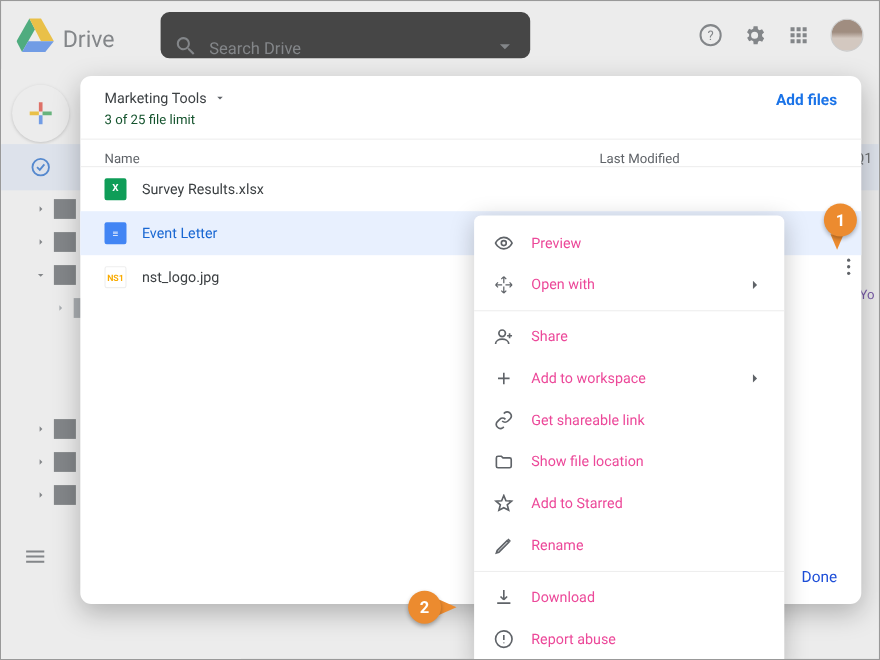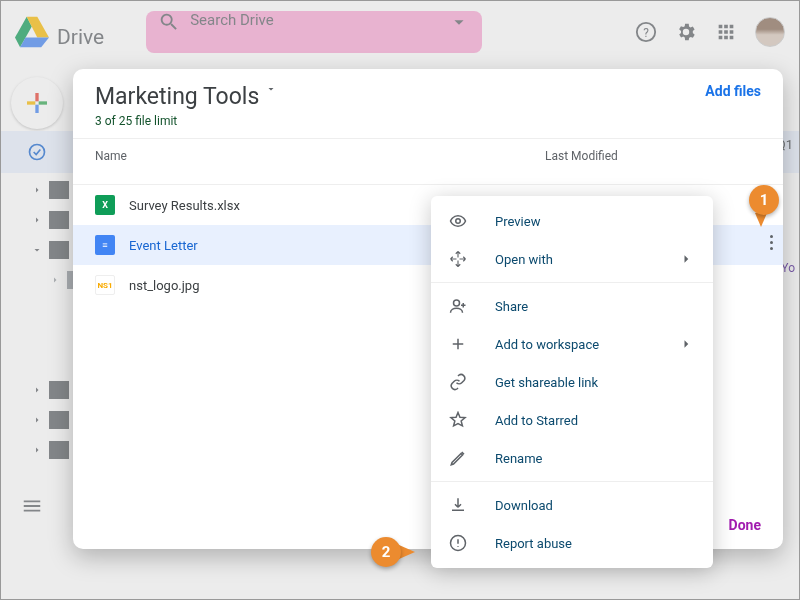--- a/index.html
+++ b/index.html
@@ -2,61 +2,61 @@
 <html><head>
 <meta charset="utf-8">
 <style>
 *{box-sizing:border-box;margin:0;padding:0;font-family:Roboto,Arial,sans-serif}
 body{width:800px;height:600px;overflow:hidden;position:relative;background:#fff;border:1px solid #999}
 .overlay{position:absolute;inset:0;background:rgba(200,200,200,.35);z-index:5;pointer-events:none}
 .hdr{height:62px;display:flex;align-items:center;padding:0 14px;gap:14px;position:relative;z-index:1}
 .drive-logo{display:flex;align-items:flex-end;gap:8px}
 .drive-logo svg{width:34px;height:34px}
 .drive-title{font-size:21px;color:#5f6368}
-.search{flex:0 0 336px;margin-left:28px;height:42px;background:#f9a8d4;border-radius:8px;display:flex;align-items:flex-start;padding:0 12px;gap:10px;color:#5f6368}
+.search{flex:0 0 336px;margin-left:28px;height:42px;background:#000000;border-radius:8px;display:flex;align-items:flex-end;padding:0 12px;gap:10px;color:#5f6368}
 .search svg{width:22px;height:22px}
 .search-text{font-size:15px;color:#5f6368;flex:1}
 .hdr-right{margin-left:auto;display:flex;align-items:center;gap:18px;color:#5f6368}
 .hdr-right svg{width:22px;height:22px}
 .avatar{width:30px;height:30px;border-radius:50%;background:linear-gradient(#8a6d5a 40%,#d9c8bc 60%);border:1px solid #ccc}
 .sidebar{position:absolute;left:0;top:62px;bottom:0;width:218px;background:#fff;z-index:1;padding:10px 0}
 .newbtn{margin:4px 0 14px 10px;width:52px;height:52px;border-radius:26px;box-shadow:0 1px 3px rgba(0,0,0,.25);display:flex;align-items:center;justify-content:center;background:#fff}
 .side-row{display:flex;align-items:center;gap:6px;padding:6px 12px;color:#5f6368;font-size:13px}
 .chev{width:12px;height:12px}
 .folder-ic{width:20px;height:18px;background:#5f6368}
 .folder-ic.light{background:#9aa0a6}
 .storage{position:absolute;bottom:10px;left:14px;font-size:12px;color:#5f6368}
 .storage-bar{width:160px;height:4px;background:#e0e0e0;border-radius:2px;margin-bottom:6px}
 .storage-bar>div{width:6%;height:100%;background:#1a73e8;border-radius:2px}
 .upgrade{color:#1a73e8;font-weight:500;font-size:12px;margin-top:4px}
 .menu-btn{position:absolute;left:20px;bottom:78px;z-index:2}
 .menu-btn svg{width:22px;height:22px;color:#5f6368}
 
 .modal{position:absolute;left:72px;top:68px;width:710px;height:480px;background:#fff;border-radius:10px;z-index:20;box-shadow:0 8px 24px rgba(0,0,0,.25)}
 .m-hdr{padding:14px 22px 10px 22px;display:flex;align-items:flex-start}
-.m-ttl{font-size:23px;color:#3c4043;display:flex;align-items:flex-start;gap:6px}
+.m-ttl{font-size:13px;color:#3c4043;display:flex;align-items:flex-start;gap:6px}
 .m-sub{font-size:12px;color:#14532d;margin-top:4px}
 .addfiles{margin-left:auto;color:#1a73e8;font-size:14px;font-weight:700}
-.m-cols{display:flex;padding:10px 22px 21px 22px;border-top:1px solid #eee;border-bottom:1px solid #eee;font-size:12px;color:#5f6368}
+.m-cols{display:flex;padding:10px 22px 0 22px;border-top:1px solid #eee;border-bottom:1px solid #eee;font-size:12px;color:#5f6368}
 .col-name{flex:0 0 450px}
 .file-row{display:flex;align-items:center;padding:10px 22px;font-size:13px;color:#3c4043;gap:14px}
 .file-row.sel{background:#e8f0fe;color:#1967d2}
 .file-icon{width:20px;height:20px;display:flex;align-items:center;justify-content:center;font-size:9px;font-weight:700;color:#fff;border-radius:2px}
-.done{position:absolute;right:22px;bottom:16px;color:#a21caf;font-size:14px;font-weight:700}
+.done{position:absolute;right:22px;bottom:16px;color:#1d4ed8;font-size:14px;font-weight:400}
 
 .selection-bar{position:absolute;left:0;right:0;top:130px;height:42px;background:#e8f0fe;z-index:2;display:flex;align-items:center;padding-left:26px}
 .selection-bar svg{width:20px;height:20px;color:#1967d2}
 .q1{position:absolute;right:6px;top:136px;font-size:13px;color:#3c4043;z-index:2}
 .sidepanel-text{position:absolute;right:4px;top:260px;font-size:12px;color:#4c1d95;z-index:2}
 .kebab{position:absolute;right:26px;top:234px;z-index:30;display:flex;flex-direction:column;gap:3px;align-items:center}
 .kebab span{width:3px;height:3px;border-radius:50%;background:#5f6368}
 
 .ctx{position:absolute;left:430px;top:195px;width:282px;background:#fff;border-radius:6px;z-index:40;box-shadow:0 4px 22px rgba(0,0,0,.22);padding:6px 0}
 .ctx-sep{height:1px;background:#eee;margin:4px 0}
-.ctx-item{display:flex;align-items:center;gap:28px;padding:10px 18px;font-size:13px;color:#0c4a6e}
+.ctx-item{display:flex;align-items:center;gap:16px;padding:10px 18px;font-size:13px;color:#ec4899}
 .ctx-item svg{width:18px;height:18px;color:#5f6368;flex-shrink:0}
 .ctx-arrow{margin-left:auto;color:#9aa0a6}
 
 .callout{position:absolute;width:30px;height:30px;background:#ec8b2f;border-radius:50%;color:#fff;display:flex;align-items:center;justify-content:center;font-weight:700;font-size:15px;z-index:60;box-shadow:0 2px 4px rgba(0,0,0,.3)}
 .callout.c1{right:20px;top:184px}
 .callout.c2{left:370px;top:536px}
 .callout-tail{position:absolute;width:0;height:0;z-index:59}
 .tail1{right:32px;top:212px;border-left:6px solid transparent;border-right:6px solid transparent;border-top:14px solid #ec8b2f}
 .tail2{left:398px;top:544px;border-top:7px solid transparent;border-bottom:7px solid transparent;border-left:16px solid #ec8b2f}
 </style>
@@ -252,20 +252,26 @@
       </svg>
     </div>
     <div class="ctx-item">
       <svg viewBox="0 0 24 24">
         <path d="M10 13a5 5 0 007 0l3-3a5 5 0 00-7-7l-1 1M14 11a5 5 0 00-7 0l-3 3a5 5 0 007 7l1-1" stroke="currentColor" stroke-width="2" fill="none"></path>
       </svg>
       <span>Get shareable link</span>
     </div>
     <div class="ctx-item">
       <svg viewBox="0 0 24 24">
+        <path d="M3 7a2 2 0 012-2h4l2 2h8a2 2 0 012 2v8a2 2 0 01-2 2H5a2 2 0 01-2-2z" fill="none" stroke="currentColor" stroke-width="2"></path>
+      </svg>
+      <span>Show file location</span>
+    </div>
+    <div class="ctx-item">
+      <svg viewBox="0 0 24 24">
         <path d="M12 2l2.6 6.3 6.8.5-5.2 4.4 1.7 6.6L12 16.8l-5.9 3 1.7-6.6L2.6 8.8l6.8-.5z" fill="none" stroke="currentColor" stroke-width="2"></path>
       </svg>
       <span>Add to Starred</span>
     </div>
     <div class="ctx-item">
       <svg viewBox="0 0 24 24">
         <path d="M3 21l3-1 12-12-2-2L4 18zM17 4l3 3" stroke="currentColor" stroke-width="2" fill="none"></path>
       </svg>
       <span>Rename</span>
     </div>

